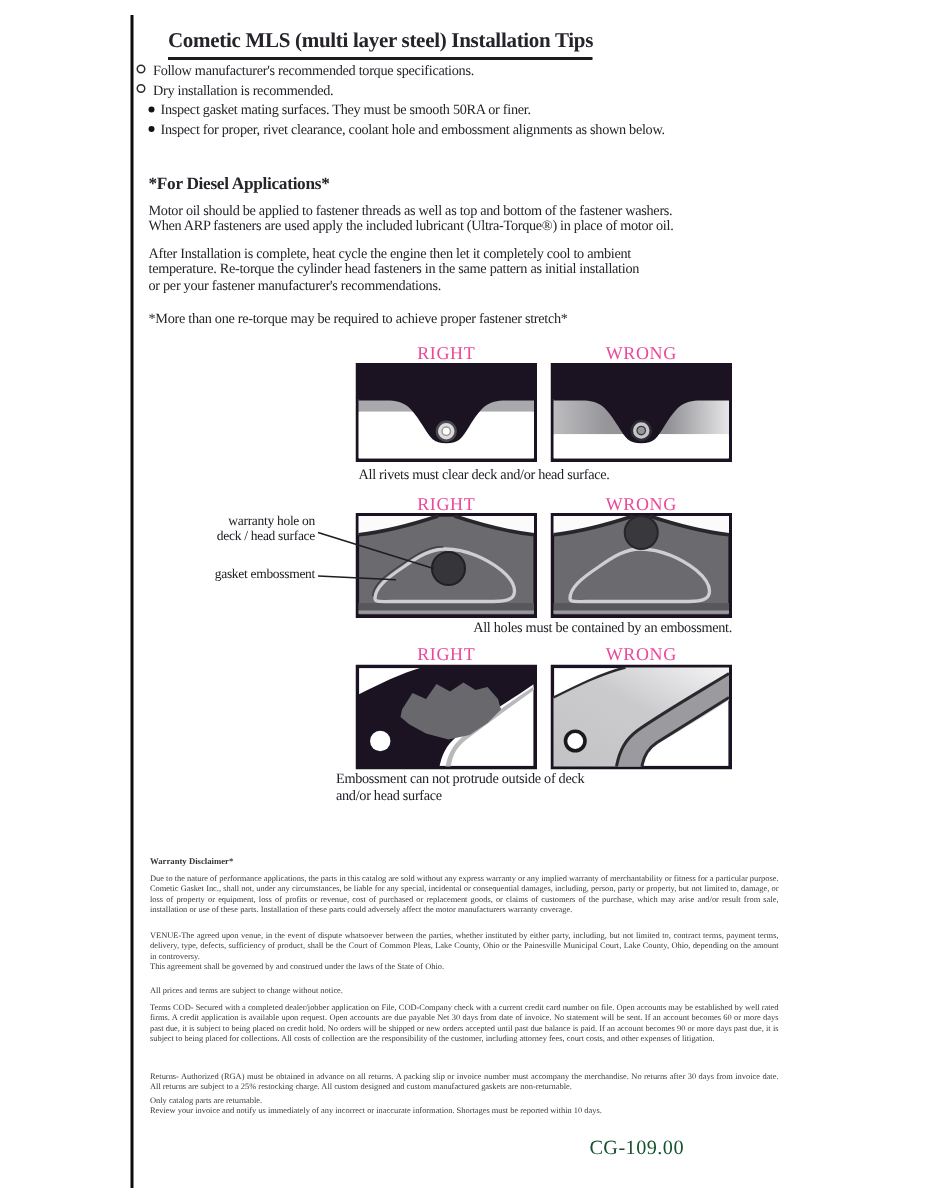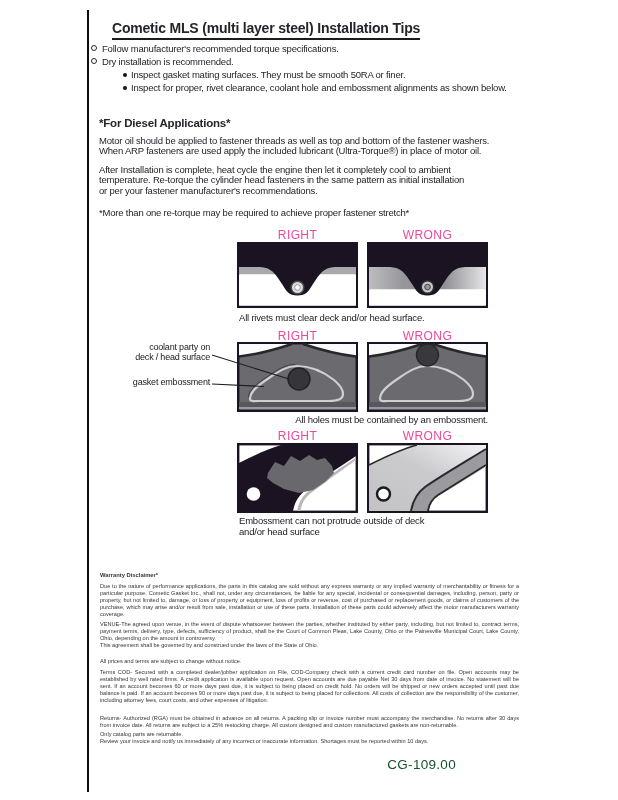--- a/index.html
+++ b/index.html
@@ -1,24 +1,24 @@
 <!DOCTYPE html>
 <html><head>
 <meta charset="utf-8">
 <style>
   html,body{margin:0;padding:0;background:#ffffff;}
   .page{position:relative;width:618px;height:800px;background:#ffffff;overflow:hidden;
-        font-family:Liberation Sans, sans-serif;color:#26232a;}
+        font-family:Liberation Serif, serif;color:#26232a;}
   .abs{position:absolute;}
   .edge-line{left:87px;top:10px;width:1.5px;height:782px;background:#0d0d0f;}
   .title{left:112px;top:20px;font-size:14px;font-weight:bold;letter-spacing:-0.2px;
          border-bottom:2px solid #1c1c1f;padding-bottom:2px;white-space:nowrap;}
   .bullets{left:91px;top:42px;font-size:9.5px;letter-spacing:-0.2px;}
   .b-row{height:13px;line-height:13px;white-space:nowrap;}
-  .b-sub{margin-left:32px;}
+  .b-sub{margin-left:8px;}
   .b-circ{display:inline-block;width:4px;height:4px;border:1px solid #2a2a2e;border-radius:50%;
           margin-right:5px;vertical-align:1px;}
   .b-dot{display:inline-block;width:4px;height:4px;background:#131316;border-radius:50%;
          margin-right:4px;vertical-align:1px;}
   .h2{left:99px;top:117px;font-size:11.5px;font-weight:bold;letter-spacing:-0.2px;}
   .body-p{left:99px;font-size:9.5px;line-height:10.4px;letter-spacing:-0.2px;white-space:pre-line;}
   .p1{top:136px;} .p2{top:165px;} .note{top:208px;}
   .fig-label{width:121px;text-align:center;font-size:12px;letter-spacing:0.4px;color:#ec4899;}
   .cap{font-size:9.5px;letter-spacing:-0.2px;color:#232027;}
   .pre{white-space:pre-line;}
@@ -85,21 +85,21 @@
       <circle cx="60.5" cy="45" r="6.3" fill="#c6c6c9" stroke="#2c2c30" stroke-width="1.6"></circle>
       <circle cx="60.5" cy="45" r="2.8" fill="#95959a" stroke="#3c3c40" stroke-width="0.9"></circle>
     </svg>
   </div>
 
   <div class="abs cap" style="left:239px;top:312px;">All rivets must clear deck and/or head surface.</div>
 
   <div class="abs fig-label" style="left:237px;top:329px;">RIGHT</div>
   <div class="abs fig-label" style="left:367px;top:329px;">WRONG</div>
 
-  <div class="abs ann pre" style="left:118px;top:343px;">coolant party on
+  <div class="abs ann pre" style="left:118px;top:343px;">warranty hole on
 deck / head surface</div>
   <div class="abs ann" style="left:118px;top:378px;">gasket embossment</div>
 
   <div class="abs" style="left:237px;top:342px;">
     <svg width="121" height="70" viewBox="0 0 121 70">
       <rect x="1.2" y="1.2" width="118.6" height="67.6" fill="#6a6a6f" stroke="#1b1322" stroke-width="2.4"></rect>
       <rect x="2" y="60" width="117" height="7" fill="#57575c"></rect>
       <rect x="2" y="65" width="117" height="2.2" fill="#9a9a9e"></rect>
       <path d="M2,2 H55 C40,7 20,12.5 2,14.5 Z" fill="#fbfbfc"></path>
       <path d="M119,2 H66 C81,7 101,12.5 119,14.5 Z" fill="#fbfbfc"></path>
@@ -157,21 +157,21 @@
       <rect x="1.2" y="1.2" width="118.6" height="67.6" fill="#ffffff" stroke="#1b1322" stroke-width="2.4"></rect>
       <path d="M2,22 C18,14 34,6 50,2 H119 V24 C100,36 80,48 68,55 C63,59 61,62 60,68 H2 Z" fill="url(#g3w)"></path>
       <path d="M2,22 C18,14 34,6 50,2" fill="none" stroke="#2a2a2e" stroke-width="1.6"></path>
       <path d="M119,6 C96,20 72,34 58,44 C50,50 46,57 44,68 H61 C62,61 65,56 71,52 C82,45 100,34 119,22 Z" fill="#9b9b9f"></path>
       <path d="M119,6 C96,20 72,34 58,44 C50,50 46,57 44,68" fill="none" stroke="#2a2a2e" stroke-width="2"></path>
       <path d="M119,22 C100,34 82,45 71,52 C65,56 62,61 61,68" fill="none" stroke="#2a2a2e" stroke-width="2"></path>
       <circle cx="16.5" cy="51" r="6.5" fill="#ffffff" stroke="#1a1a1e" stroke-width="2.4"></circle>
     </svg>
   </div>
 
-  <div class="abs cap pre" style="left:239px;top:515px;line-height:11px;">Embossment can not protrude outside of deck
+  <div class="abs cap pre" style="left:224px;top:515px;line-height:11px;">Embossment can not protrude outside of deck
 and/or head surface</div>
 
   <div class="abs legal legal-h" style="top:572px;">Warranty Disclaimer*</div>
   <div class="abs legal" style="top:583px;">Due to the nature of performance applications, the parts in this catalog are sold without any express warranty or any implied warranty of merchantability or fitness for a particular purpose.  Cometic Gasket Inc., shall not, under any circumstances, be liable for any special, incidental or consequential damages, including, person, party or property, but not limited to, damage, or loss of property or equipment, loss of profits or revenue, cost of purchased or replacement goods, or claims of customers of the purchase, which may arise and/or result from sale, installation or use of these parts.  Installation of these parts could adversely affect the motor manufacturers warranty coverage.</div>
   <div class="abs legal pre" style="top:621px;">VENUE-The agreed upon venue, in the event of dispute whatsoever between the parties, whether instituted by either party, including, but not limited to, contract terms, payment terms, delivery, type, defects, sufficiency of product, shall be the Court of Common Pleas, Lake County, Ohio or the Painesville Municipal Court, Lake County, Ohio, depending on the amount in controversy.
 This agreement shall be governed by and construed under the laws of the State of Ohio.</div>
   <div class="abs legal" style="top:658px;">All prices and terms are subject to change without notice.</div>
   <div class="abs legal" style="top:669px;">Terms COD- Secured with a completed dealer/jobber application on File, COD-Company check with a current credit card number on file.  Open accounts may be established by well rated firms.  A credit application is available upon request.  Open accounts are due payable Net 30 days from date of invoice.  No statement will be sent.  If an account becomes 60 or more days past due, it is subject to being placed on credit hold.  No orders will be shipped or new orders accepted until past due balance is paid.  If an account becomes 90 or more days past due, it is subject to being placed for collections.  All costs of collection are the responsibility of the customer, including attorney fees, court costs, and other expenses of litigation.</div>
   <div class="abs legal" style="top:715px;">Returns- Authorized (RGA) must be obtained in advance on all returns.  A packing slip or invoice number must accompany the merchandise.  No returns after 30 days from invoice date.  All returns are subject to a 25% restocking charge.  All custom designed and custom manufactured gaskets are non-returnable.</div>
   <div class="abs legal pre" style="top:731px;">Only catalog parts are returnable.

